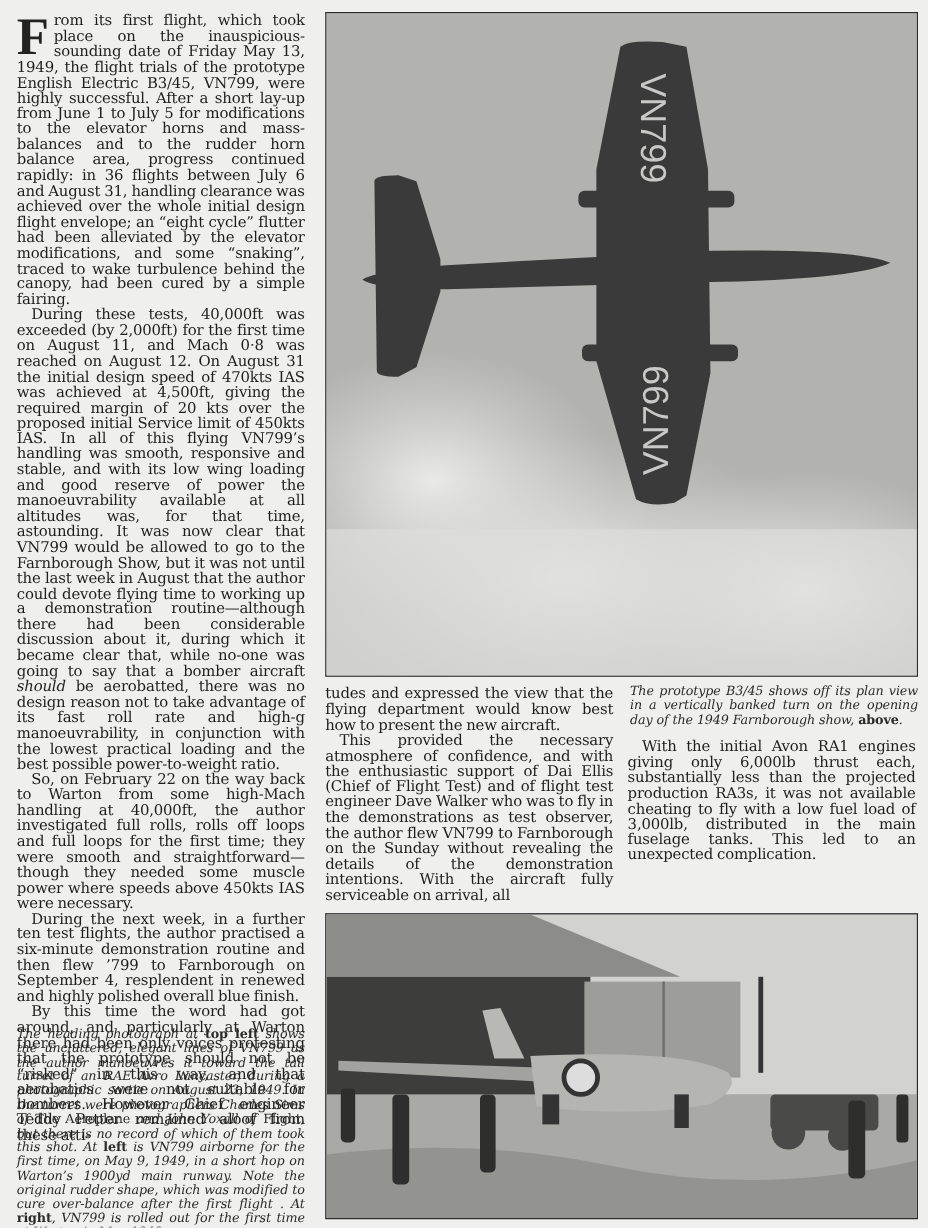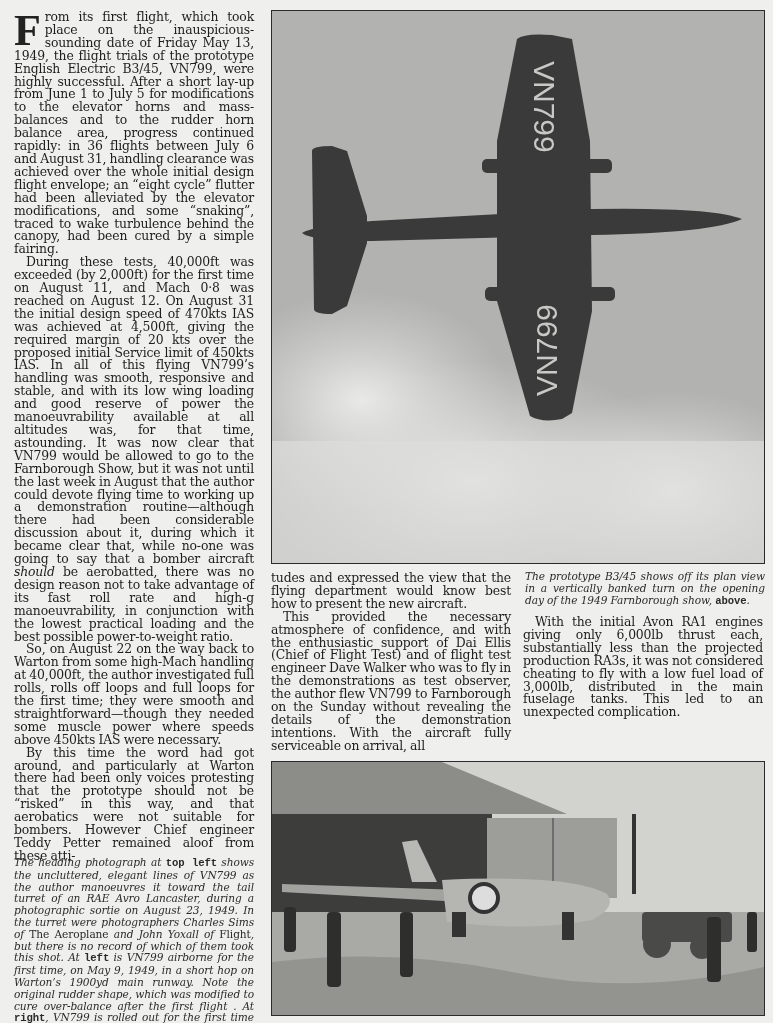--- a/index.html
+++ b/index.html
@@ -34,42 +34,43 @@
   .caption {
     position: absolute;
     font-style: italic;
     font-size: 10.6px;
     line-height: 11.8px;
     text-align: justify;
     color: #2a2a2a;
     letter-spacing: -0.1px;
   }
   .caption b, .caption .roman { font-style: normal; }
-  .caption b { font-weight: bold; font-family: Liberation Mono, monospace; }
+  .caption b { font-weight: bold; }
   .cap-left { left: 14px; top: 857px; width: 240px; }
   .cap-right { left: 525px; top: 571px; width: 240px; }
 
   .photo {
     position: absolute;
     border: 1.5px solid #2b2b2b;
     overflow: hidden;
   }
   .photo-top { left: 271px; top: 10px; width: 492px; height: 552px;
     background: linear-gradient(180deg, #a8a8a6 0%, #b4b4b2 45%, #c9c9c7 70%, #dadad8 100%); }
   .photo-bottom { left: 271px; top: 761px; width: 492px; height: 253px;
     background: #b9b9b6; }
   .photo svg { display: block; width: 100%; height: 100%; }
 </style>
 </head>
 <body>
 
 <div class="col col-left">
   <p class="first"><span class="dropcap">F</span><span>rom its first flight, which took place on the inauspicious-sounding date of Friday May 13, 1949, the flight trials of the prototype English Electric B3/45, VN799, were highly successful. After a short lay-up from June 1 to July 5 for modifications to the elevator horns and mass-balances and to the rudder horn balance area, progress continued rapidly: in 36 flights between July 6 and August 31, handling clearance was achieved over the whole initial design flight envelope; an “eight cycle” flutter had been alleviated by the elevator modifications, and some “snaking”, traced to wake turbulence behind the canopy, had been cured by a simple fairing.</span></p>
   <p><span>During these tests, 40,000ft was exceeded (by 2,000ft) for the first time on August 11, and Mach 0·8 was reached on August 12. On August 31 the initial design speed of 470kts IAS was achieved at 4,500ft, giving the required margin of 20 kts over the proposed initial Service limit of 450kts IAS. In all of this flying VN799’s handling was smooth, responsive and stable, and with its low wing loading and good reserve of power the manoeuvrability available at all altitudes was, for that time, astounding. It was now clear that VN799 would be allowed to go to the Farnborough Show, but it was not until the last week in August that the author could devote flying time to working up a demonstration routine—although there had been considerable discussion about it, during which it became clear that, while no-one was going to say that a bomber aircraft </span><i>should</i><span> be aerobatted, there was no design reason not to take advantage of its fast roll rate and high-g manoeuvrability, in conjunction with the lowest practical loading and the best possible power-to-weight ratio.</span></p>
-  <p>So, on August 22 on the way back to Warton from some high-Mach handling at 40,000ft, the author investigated full rolls, rolls off loops and full loops for the first time; they were smooth and straightforward—though they needed some muscle power where speeds above 450kts IAS were necessary.</p>
+  <p>So, on February 22 on the way back to Warton from some high-Mach handling at 40,000ft, the author investigated full rolls, rolls off loops and full loops for the first time; they were smooth and straightforward—though they needed some muscle power where speeds above 450kts IAS were necessary.</p>
+  <p>During the next week, in a further ten test flights, the author practised a six-minute demonstration routine and then flew ’799 to Farnborough on September 4, resplendent in renewed and highly polished overall blue finish.</p>
   <p>By this time the word had got around, and particularly at Warton there had been only voices protesting that the prototype should not be “risked” in this way, and that aerobatics were not suitable for bombers. However Chief engineer Teddy Petter remained aloof from these atti-</p>
 </div>
 
 <div class="caption cap-left">
   <span>The heading photograph at </span><b>top left</b><span> shows the uncluttered, elegant lines of VN799 as the author manoeuvres it toward the tail turret of an RAE Avro Lancaster, during a photographic sortie on August 23, 1949. In the turret were photographers Charles Sims of </span><span class="roman">The Aeroplane</span><span> and John Yoxall of </span><span class="roman">Flight</span><span>, but there is no record of which of them took this shot. At </span><b>left</b><span> is VN799 airborne for the first time, on May 9, 1949, in a short hop on Warton’s 1900yd main runway. Note the original rudder shape, which was modified to cure over-balance after the first flight . At </span><b>right</b><span>, VN799 is rolled out for the first time at Warton in May 1949.</span>
 </div>
 
 <div class="photo photo-top">
   <svg viewBox="0 0 492 552" preserveAspectRatio="none">
     <defs>
@@ -106,21 +107,21 @@
 <div class="col col-mid">
   <p class="first">tudes and expressed the view that the flying department would know best how to present the new aircraft.</p>
   <p>This provided the necessary atmosphere of confidence, and with the enthusiastic support of Dai Ellis (Chief of Flight Test) and of flight test engineer Dave Walker who was to fly in the demonstrations as test observer, the author flew VN799 to Farnborough on the Sunday without revealing the details of the demonstration intentions. With the aircraft fully serviceable on arrival, all</p>
 </div>
 
 <div class="caption cap-right">
   <span>The prototype B3/45 shows off its plan view in a vertically banked turn on the opening day of the 1949 Farnborough show, </span><b>above</b><span>.</span>
 </div>
 
 <div class="col col-right">
-  <p>With the initial Avon RA1 engines giving only 6,000lb thrust each, substantially less than the projected production RA3s, it was not considered cheating to fly with a low fuel load of 3,000lb, distributed in the main fuselage tanks. This led to an unexpected complication.</p>
+  <p>With the initial Avon RA1 engines giving only 6,000lb thrust each, substantially less than the projected production RA3s, it was not available cheating to fly with a low fuel load of 3,000lb, distributed in the main fuselage tanks. This led to an unexpected complication.</p>
 </div>
 
 <div class="photo photo-bottom">
   <svg viewBox="0 0 492 253" preserveAspectRatio="none">
 
     <rect x="0" y="0" width="492" height="150" fill="#d2d2cf"></rect>
 
     <path d="M0 0 L170 0 L295 52 L0 52 Z" fill="#8c8c89"></path>
 
     <rect x="0" y="52" width="220" height="100" fill="#3d3d3b"></rect>

